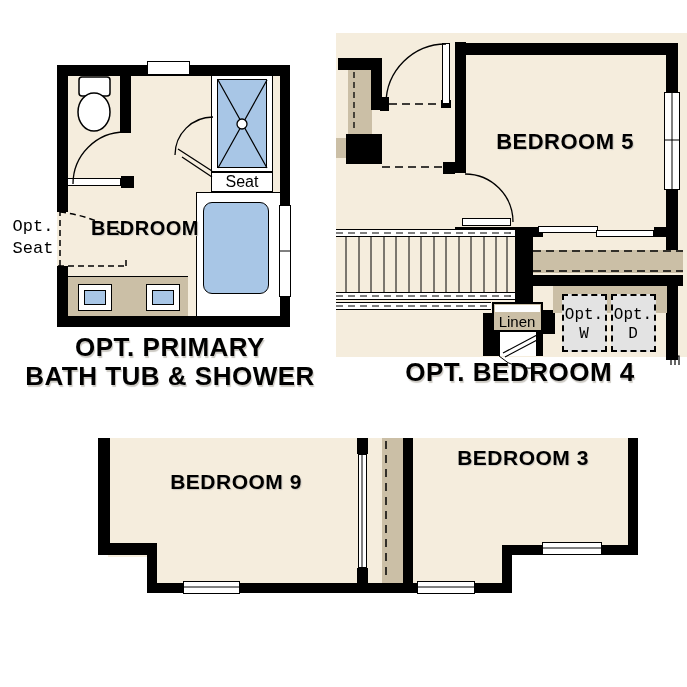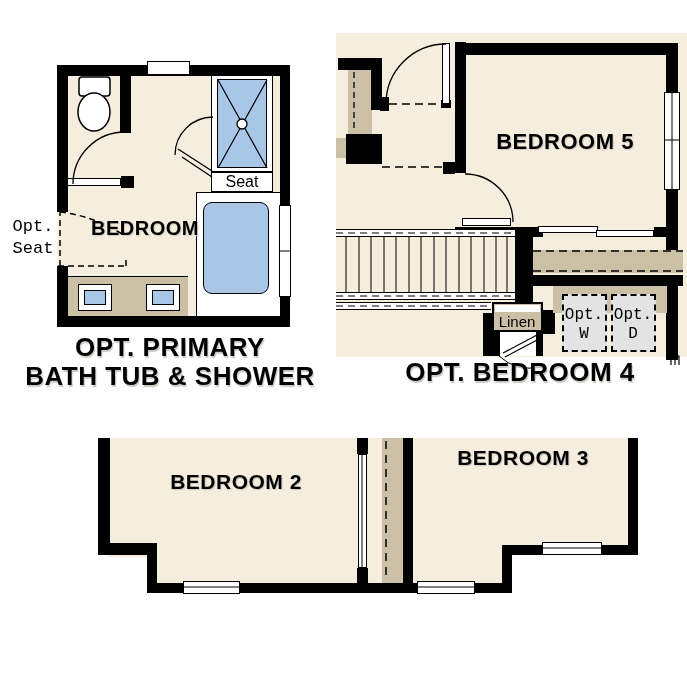--- a/index.html
+++ b/index.html
@@ -203,16 +203,16 @@
   <div class="lbl small" style="left:584px;top:306px;">
     <span>Opt.</span>
     <span>W</span>
   </div>
   <div class="lbl small" style="left:633px;top:306px;">
     <span>Opt.</span>
     <span>D</span>
   </div>
   <div class="lbl cap" style="left:520px;top:358px;">OPT. BEDROOM 4</div>
 
-  <div class="lbl room" style="left:236px;top:470px;font-size:21px;">BEDROOM 2</div>
+  <div class="lbl room" style="left:236px;top:470px;font-size:21px;">BEDROOM 9</div>
   <div class="lbl room" style="left:523px;top:446px;font-size:21px;">BEDROOM 3</div>
 
 </div>
 
 </body></html>

